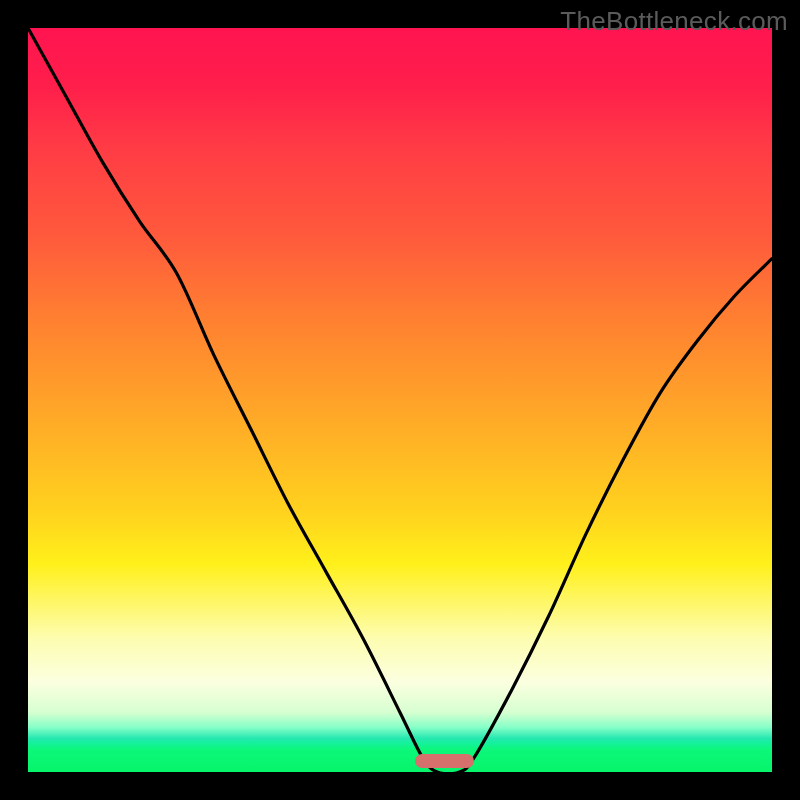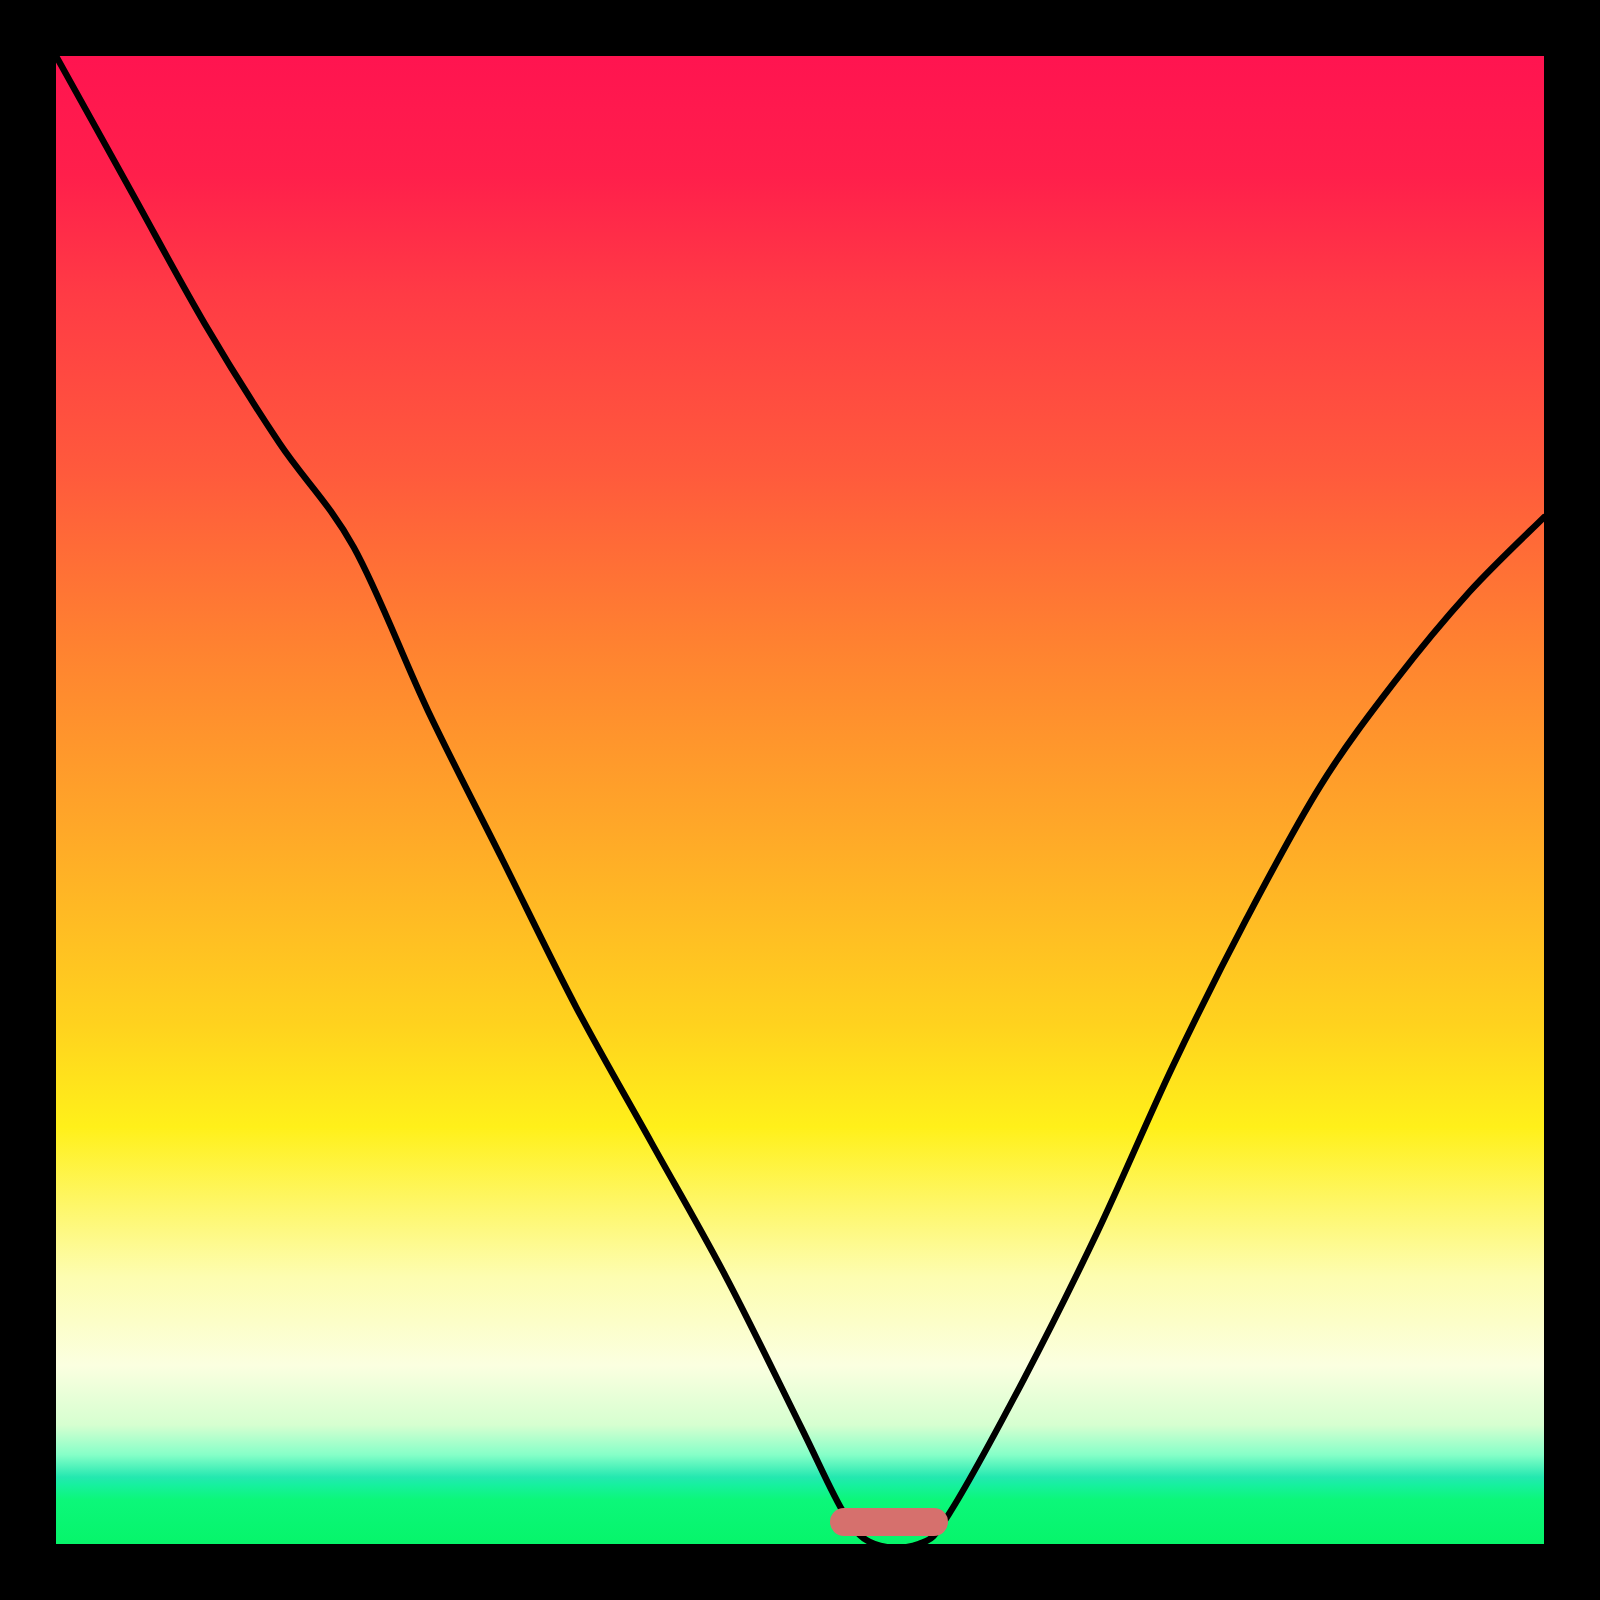--- a/index.html
+++ b/index.html
@@ -78,20 +78,21 @@
     border-radius: 7px;
     background: #d6706d;
     z-index: 20;
   }
 </style>
 </head>
 <body>
 
 <div class="frame">
 
+  <div class="watermark">TheBottleneck.com</div>
 
   <div class="plot-area">
     <div class="gradient"></div>
 
     <svg class="curve" viewBox="0 0 744 744" preserveAspectRatio="none">
       <path d="M 0.0 0.0 C 6.2 11.2, 24.8 44.6, 37.2 67.0 C 49.6 89.3, 62.0 112.8, 74.4 133.9 C 86.8 155.0, 99.2 174.8, 111.6 193.4 C 124.0 212.0, 136.4 223.2, 148.8 245.5 C 161.2 267.8, 173.6 301.3, 186.0 327.4 C 198.4 353.4, 210.8 377.0, 223.2 401.8 C 235.6 426.6, 248.0 452.6, 260.4 476.2 C 272.8 499.7, 285.2 520.8, 297.6 543.1 C 310.0 565.4, 322.4 586.5, 334.8 610.1 C 347.2 633.6, 362.1 664.6, 372.0 684.5 C 381.9 704.3, 388.1 719.2, 394.3 729.1 C 400.5 739.0, 403.0 741.5, 409.2 744.0 C 415.4 746.5, 425.3 746.5, 431.5 744.0 C 437.7 741.5, 437.7 742.8, 446.4 729.1 C 455.1 715.5, 471.2 685.7, 483.6 662.2 C 496.0 638.6, 508.4 613.8, 520.8 587.8 C 533.2 561.7, 545.6 532.0, 558.0 505.9 C 570.4 479.9, 582.8 455.1, 595.2 431.5 C 607.6 408.0, 620.0 384.4, 632.4 364.6 C 644.8 344.7, 657.2 328.6, 669.6 312.5 C 682.0 296.4, 694.4 281.5, 706.8 267.8 C 719.2 254.2, 737.8 236.8, 744.0 230.6"></path>
     </svg>
 
     <div class="marker" style="left: 386.88px; width: 59.52px; bottom: 4px;"></div>
   </div>

